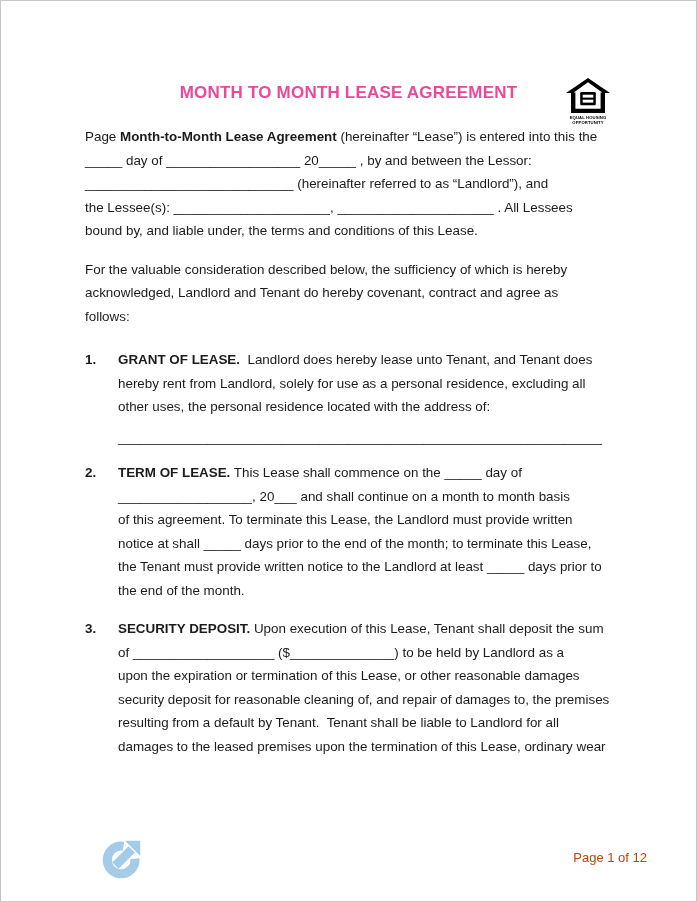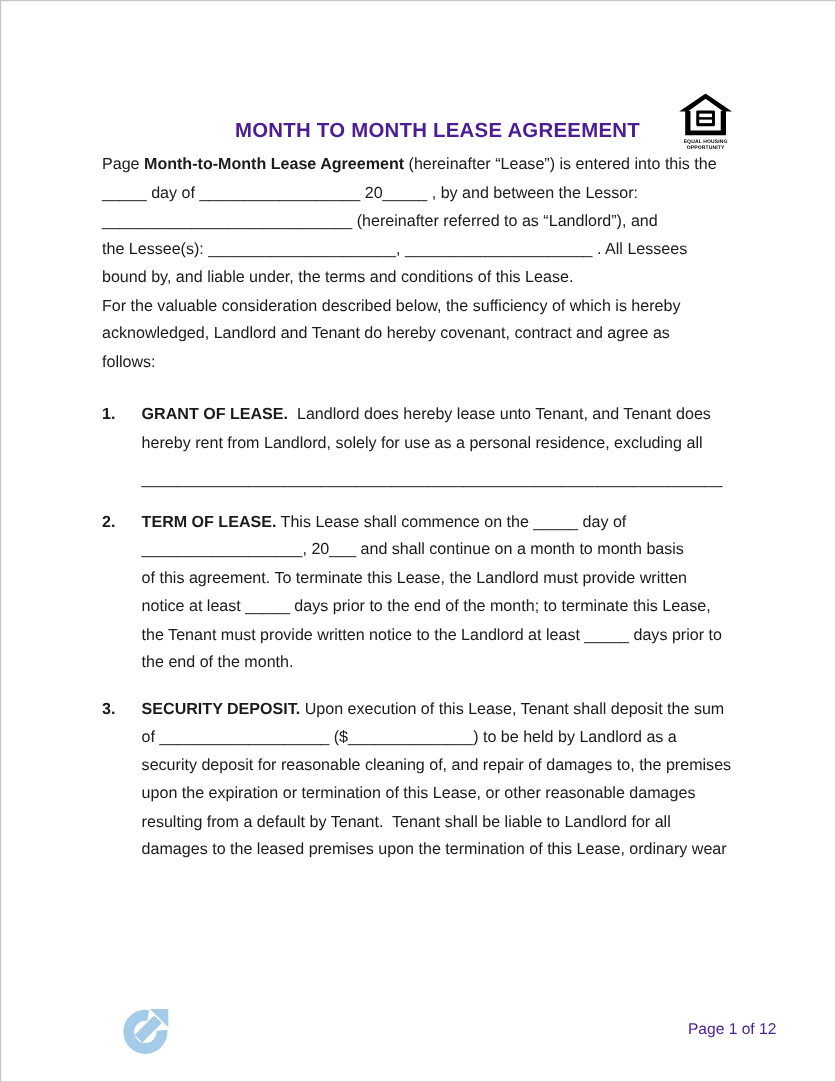--- a/index.html
+++ b/index.html
@@ -12,26 +12,26 @@
     border: 1px solid #c6c6c6;
     font-family: "Liberation Sans", sans-serif;
     color: #1b1b1b;
     overflow: hidden;
   }
   .doc-title {
     position: absolute;
     top: 81px;
     left: 84px;
     width: 527px;
-    margin: 16px;
+    margin: 0;
     text-align: center;
     font-size: 17px;
     font-weight: bold;
     letter-spacing: 0.2px;
-    color: #4c1d95;
+    color: #ec4899;
     line-height: 22px;
   }
   .eho {
     position: absolute;
     top: 77px;
     right: 85px;
     width: 46px;
     text-align: center;
     line-height: 0;
   }
@@ -49,39 +49,39 @@
     position: absolute;
     left: 84px;
     top: 124px;
     width: 530px;
     font-size: 13.4px;
     line-height: 23.5px;
   }
   .line { white-space: pre; }
   .line.gap { margin-top: 7px; }
   .b { font-weight: bold; }
-  #consideration { }
+  #consideration { margin-top: 15px; }
   .section { position: relative; padding-left: 33px; margin-top: 20px; }
   #sections .section:nth-child(2) { margin-top: 12px; }
   #sections .section:nth-child(3) { margin-top: 15px; }
   .num { position: absolute; left: 0; top: 0; font-weight: bold; }
   .footer-logo {
     position: absolute;
     left: 100px;
     top: 835px;
     width: 46px;
     height: 43px;
     line-height: 0;
   }
   .page-label {
     position: absolute;
     right: 49px;
     top: 849px;
     font-size: 13px;
-    color: #4c1d95;
+    color: #c2410c;
   }
 </style>
 </head>
 <body>
 
 <div class="page">
 
   <h1 class="doc-title">MONTH TO MONTH LEASE AGREEMENT</h1>
 
   <div class="eho">
@@ -107,37 +107,38 @@
     <div id="consideration">
         <div class="line"><span>For the valuable consideration described below, the sufficiency of which is hereby</span></div>
         <div class="line"><span>acknowledged, Landlord and Tenant do hereby covenant, contract and agree as</span></div>
         <div class="line"><span>follows:</span></div>
       </div>
     <div id="sections">
         <div class="section">
           <div class="num">1.</div>
           <div class="line"><span class="b">GRANT OF LEASE.</span><span>  Landlord does hereby lease unto Tenant, and Tenant does</span></div>
           <div class="line"><span>hereby rent from Landlord, solely for use as a personal residence, excluding all</span></div>
+          <div class="line"><span>other uses, the personal residence located with the address of:</span></div>
           <div class="line gap"><span>_________________________________________________________________</span></div>
         </div>
         <div class="section">
           <div class="num">2.</div>
           <div class="line"><span class="b">TERM OF LEASE.</span><span> This Lease shall commence on the _____ day of</span></div>
           <div class="line"><span>__________________, 20___ and shall continue on a month to month basis</span></div>
           <div class="line"><span>of this agreement. To terminate this Lease, the Landlord must provide written</span></div>
-          <div class="line"><span>notice at least _____ days prior to the end of the month; to terminate this Lease,</span></div>
+          <div class="line"><span>notice at shall _____ days prior to the end of the month; to terminate this Lease,</span></div>
           <div class="line"><span>the Tenant must provide written notice to the Landlord at least _____ days prior to</span></div>
           <div class="line"><span>the end of the month.</span></div>
         </div>
         <div class="section">
           <div class="num">3.</div>
           <div class="line"><span class="b">SECURITY DEPOSIT.</span><span> Upon execution of this Lease, Tenant shall deposit the sum</span></div>
           <div class="line"><span>of ___________________ ($______________) to be held by Landlord as a</span></div>
+          <div class="line"><span>upon the expiration or termination of this Lease, or other reasonable damages</span></div>
           <div class="line"><span>security deposit for reasonable cleaning of, and repair of damages to, the premises</span></div>
-          <div class="line"><span>upon the expiration or termination of this Lease, or other reasonable damages</span></div>
           <div class="line"><span>resulting from a default by Tenant.  Tenant shall be liable to Landlord for all</span></div>
           <div class="line"><span>damages to the leased premises upon the termination of this Lease, ordinary wear</span></div>
         </div>
       </div>
   </div>
 
   <div class="footer-logo">
     <svg width="46" height="43" viewBox="0 0 48 45">
       <circle cx="21" cy="25" r="14.5" fill="none" stroke-width="9.5" stroke="#a4cbe8"></circle>
       <polygon points="21,25 64,21 64,-16 28,-16" fill="#ffffff"></polygon>

